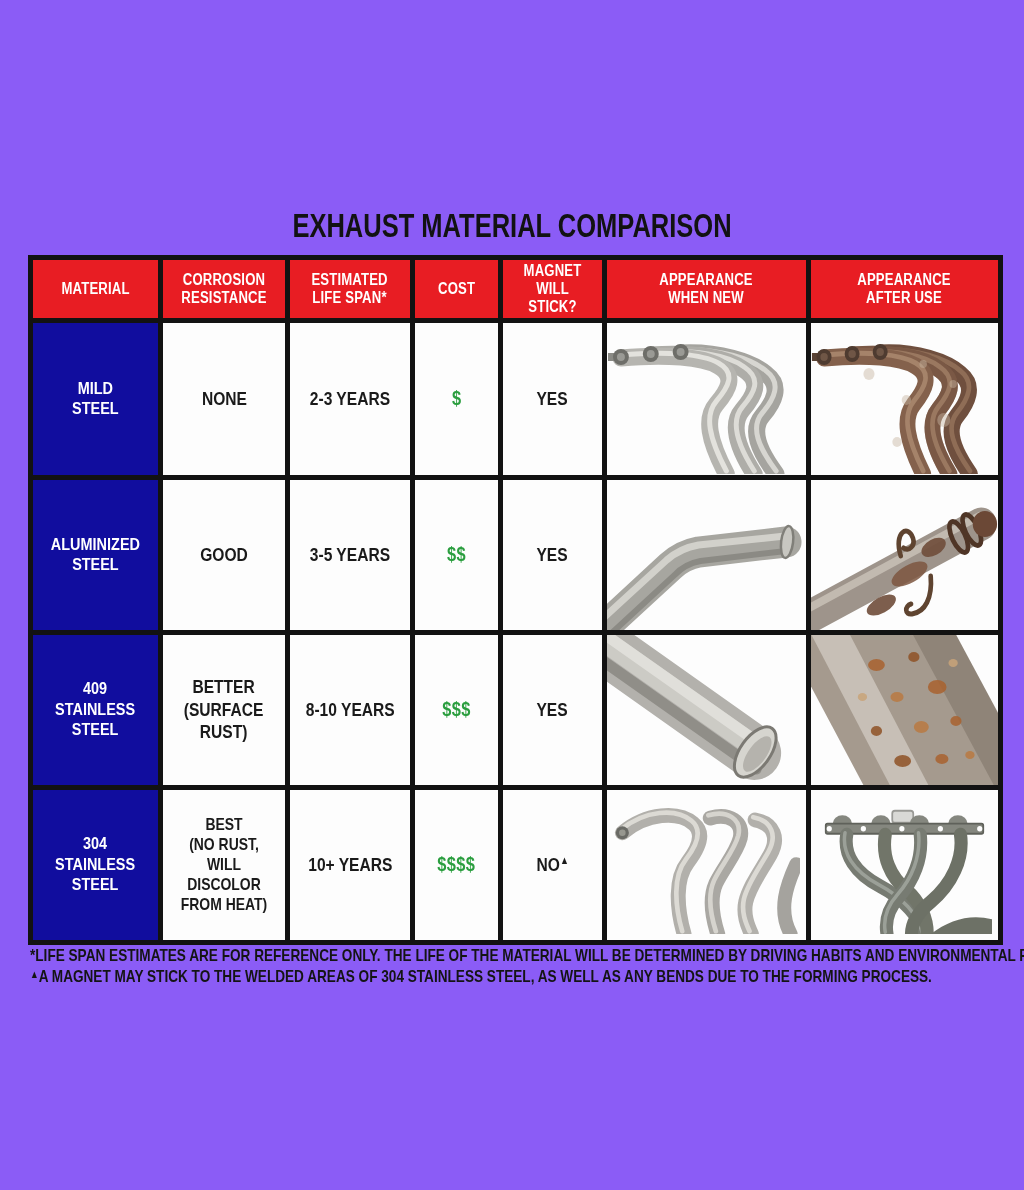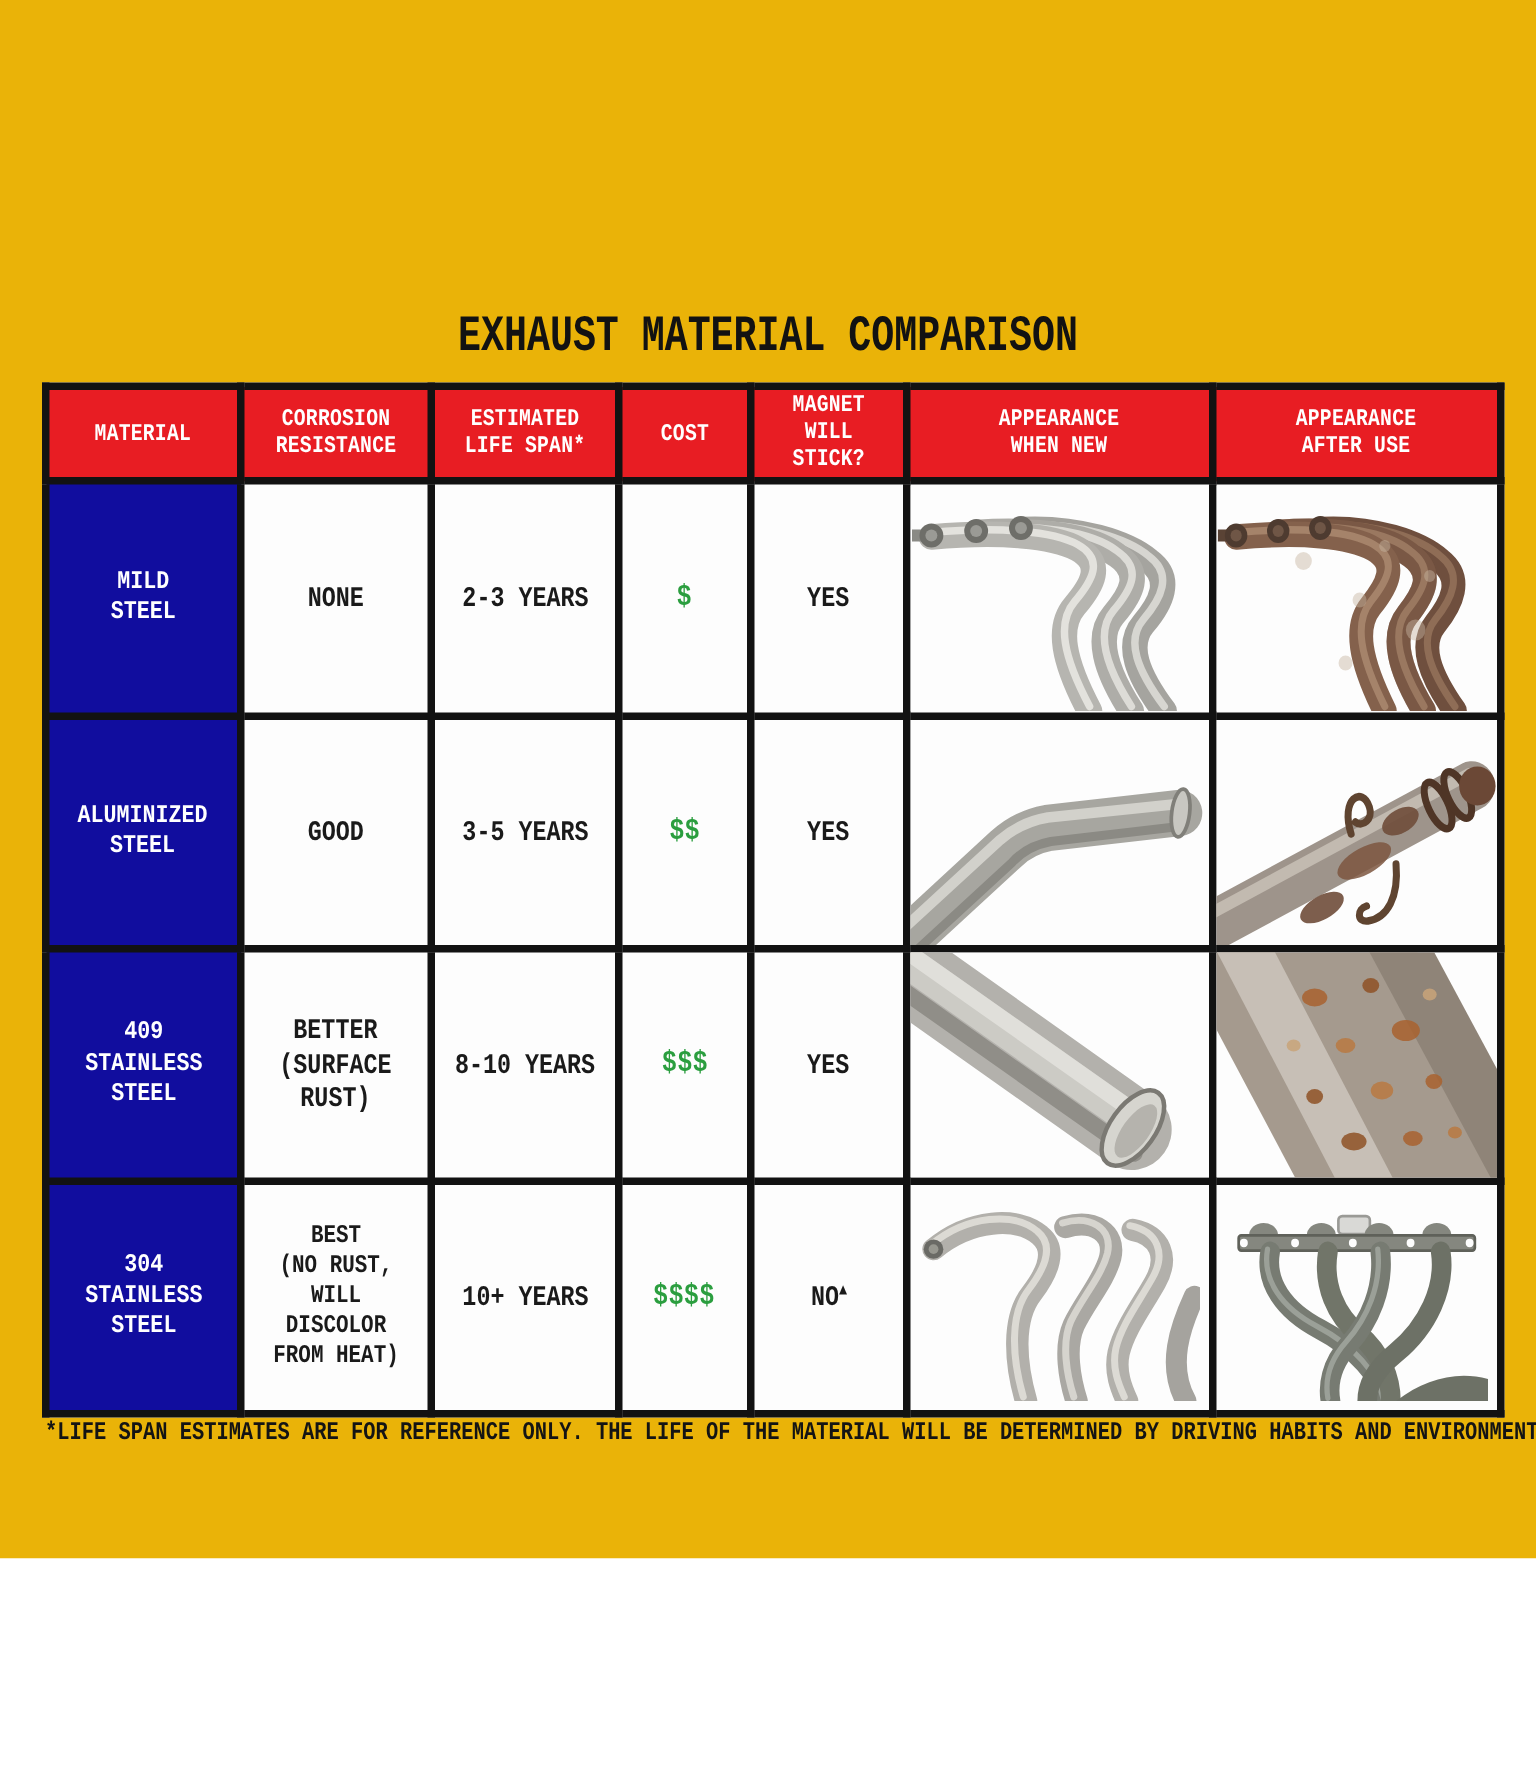--- a/index.html
+++ b/index.html
@@ -1,17 +1,17 @@
 <!DOCTYPE html>
 <html><head>
 <meta charset="utf-8">
 <style>
   html,body{margin:0;padding:0;background:#ffffff;}
-  .page{position:relative;width:1024px;height:1039px;background:#eab308;overflow:hidden;
-        font-family:Liberation Mono, monospace;color:#151515;}
+  .page{position:relative;width:1024px;height:1190px;background:#8b5cf6;overflow:hidden;
+        font-family:Liberation Sans, sans-serif;color:#151515;}
   .title{position:absolute;top:206px;left:0;width:1024px;margin:0;text-align:center;
          font-size:34px;font-weight:800;letter-spacing:0px;color:#121212;
          transform:scaleX(.75);transform-origin:center;white-space:nowrap;}
   table.cmp{position:absolute;left:28px;top:255px;width:972px;border-collapse:collapse;
             table-layout:fixed;background:#ffffff;}
   table.cmp th,table.cmp td{border:5px solid #121212;padding:0;text-align:center;vertical-align:middle;}
   .hdr{background:#e81d23;color:#ffffff;}
   .mat{background:#110d9e;color:#ffffff;}
   .val{background:#fdfdfd;color:#1a1a1a;}
   .cond{display:inline-block;transform:scaleX(.82);transform-origin:center;
@@ -274,15 +274,18 @@
         </td>
       </tr>
 
     </tbody>
   </table>
 
   <div class="notes">
     <div class="note">
       <span class="ncond">*LIFE SPAN ESTIMATES ARE FOR REFERENCE ONLY. THE LIFE OF THE MATERIAL WILL BE DETERMINED BY DRIVING HABITS AND ENVIRONMENTAL FACTORS.</span>
     </div>
+    <div class="note">
+      <span class="ncond"><sup class="nmk">▲</sup><span>A MAGNET MAY STICK TO THE WELDED AREAS OF 304 STAINLESS STEEL, AS WELL AS ANY BENDS DUE TO THE FORMING PROCESS.</span></span>
+    </div>
   </div>
 
 </div>
 
 </body></html>

